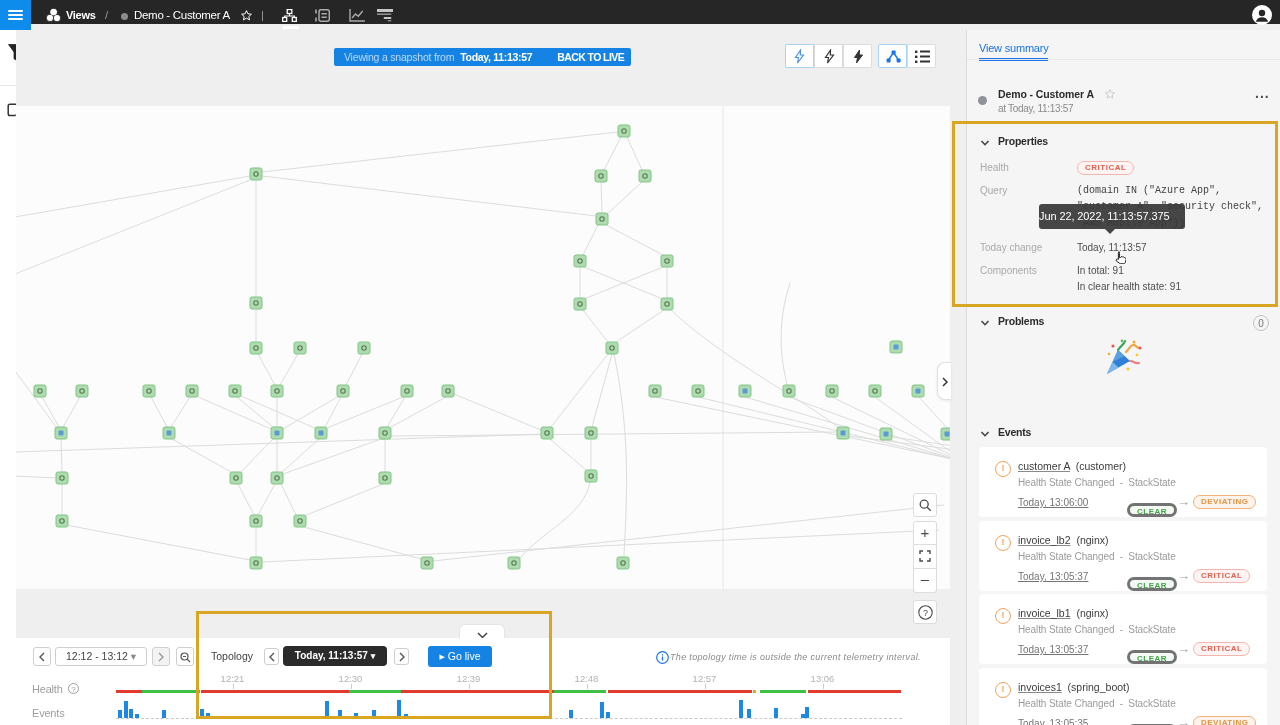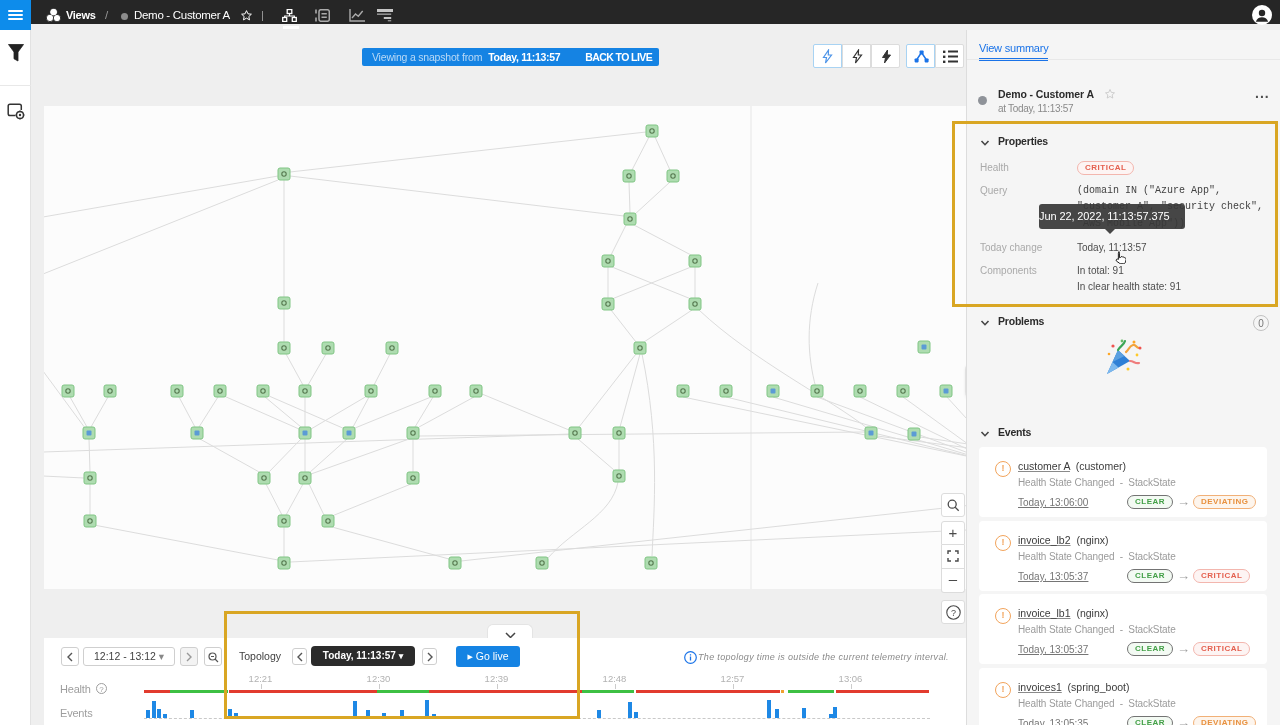--- a/index.html
+++ b/index.html
@@ -8,21 +8,21 @@
   #topbar { position:absolute; left:0; top:0; width:1280px; height:24px; background:#262626; }
   #burger { position:absolute; left:0; top:0; width:31px; height:30px; background:#0d8ceb; }
   #burger div { position:absolute; left:8px; width:15px; height:2.4px; background:#fff; border-radius:1px; }
   .crumb { position:absolute; top:0; height:30px; line-height:30px; color:#fff; font-size:11.5px; letter-spacing:-0.3px; }
   .dim { color:#9a9a9a; }
   .tb-ic { position:absolute; top:9px; }
   
   #lsb { position:absolute; left:0; top:30px; width:31px; height:695px; background:#fff; border-right:1px solid #e2e2e2; }
   #lsb .sep { position:absolute; left:0; top:55px; width:31px; height:1px; background:#e8e8e8; }
   
-  #canvas { position:absolute; left:44px; top:30px; width:934px; height:695px; background:#efefef; }
+  #canvas { position:absolute; left:16px; top:30px; width:934px; height:695px; background:#efefef; }
   #graph { position:absolute; left:0px; top:76px; width:934px; height:483px; background:#fcfcfc; }
   
   #banner { position:absolute; left:318px; top:18px; width:297px; height:18px; background:#1583e3; border-radius:2px; color:#fff; font-size:10.5px; line-height:18px; white-space:nowrap; letter-spacing:-0.2px; }
   
   .tbtn { position:absolute; top:14px; width:29px; height:24px; background:#fff; border:1px solid #dcdcdc; }
   .tbtn.act { border:1px solid #a8d3f3; }
   
   .zbtn { position:absolute; left:897px; width:24px; height:24px; background:#fff; border:1px solid #dcdcdc; border-radius:2px; color:#4a4a4a; text-align:center; }
   
   #bbar { position:absolute; left:0; top:608px; width:934px; height:87px; background:#fff; }
@@ -35,21 +35,21 @@
   .rowlab { position:absolute; left:16px; font-size:11px; color:#9e9e9e; letter-spacing:-0.2px; }
   
   #rpanel { position:absolute; left:966px; top:30px; width:314px; height:695px; background:#f5f5f5; border-left:1px solid #ddd; }
   #rpanel .tabline { position:absolute; left:0; top:29px; width:314px; height:1px; background:#e8e8e8; }
   .lbl { position:absolute; left:13px; font-size:10px; color:#a9a9a9; }
   .val { position:absolute; left:110px; font-size:10px; color:#4d4d4d; }
   .sechead { position:absolute; left:31px; font-size:10.5px; font-weight:bold; color:#2b2b2b; letter-spacing:-0.2px; }
   .chev { position:absolute; left:13px; width:10px; height:10px; }
   .pill { position:absolute; font-size:8px; font-weight:bold; letter-spacing:0.5px; border-radius:8px; line-height:12.5px; padding:0 7px; height:14px; white-space:nowrap; }
   .pill.red { color:#e4604f; border:1px solid #f3b6ae; background:#fdf4f3; }
-  .pill.grn { color:#43a047; border:1px solid #737373; background:#f3faf3; }
+  .pill.grn { color:#43a047; border:3px solid #737373; background:#f3faf3;margin-top:8px; }
   .pill.org { color:#e8913f; border:1px solid #f1b077; background:#fdf5ed; }
   .card { position:absolute; left:12px; width:288px; background:#fff; border-radius:4px; }
   .card .t1 { position:absolute; left:39px; top:13px; font-size:10.5px; color:#3c3c3c; }
   .card .t1 u { text-decoration-color:#8a8a8a;text-align:center; }
   .card .t2 { position:absolute; left:39px; top:30px; font-size:10px; letter-spacing:-0.1px; color:#9b9b9b; }
   .card .t3 { position:absolute; left:39px; top:50px; font-size:10px; color:#757575; text-decoration:underline; }
   .evic { position:absolute; left:16px; top:14px; width:16px; height:16px; border:1.5px solid #f2a45c; border-radius:50%; color:#f2a45c; font-size:9px; font-weight:bold; text-align:center; line-height:13px; }
   .obox { position:absolute; border:3px solid #d9a623; z-index:40; }
 </style>
 </head>

